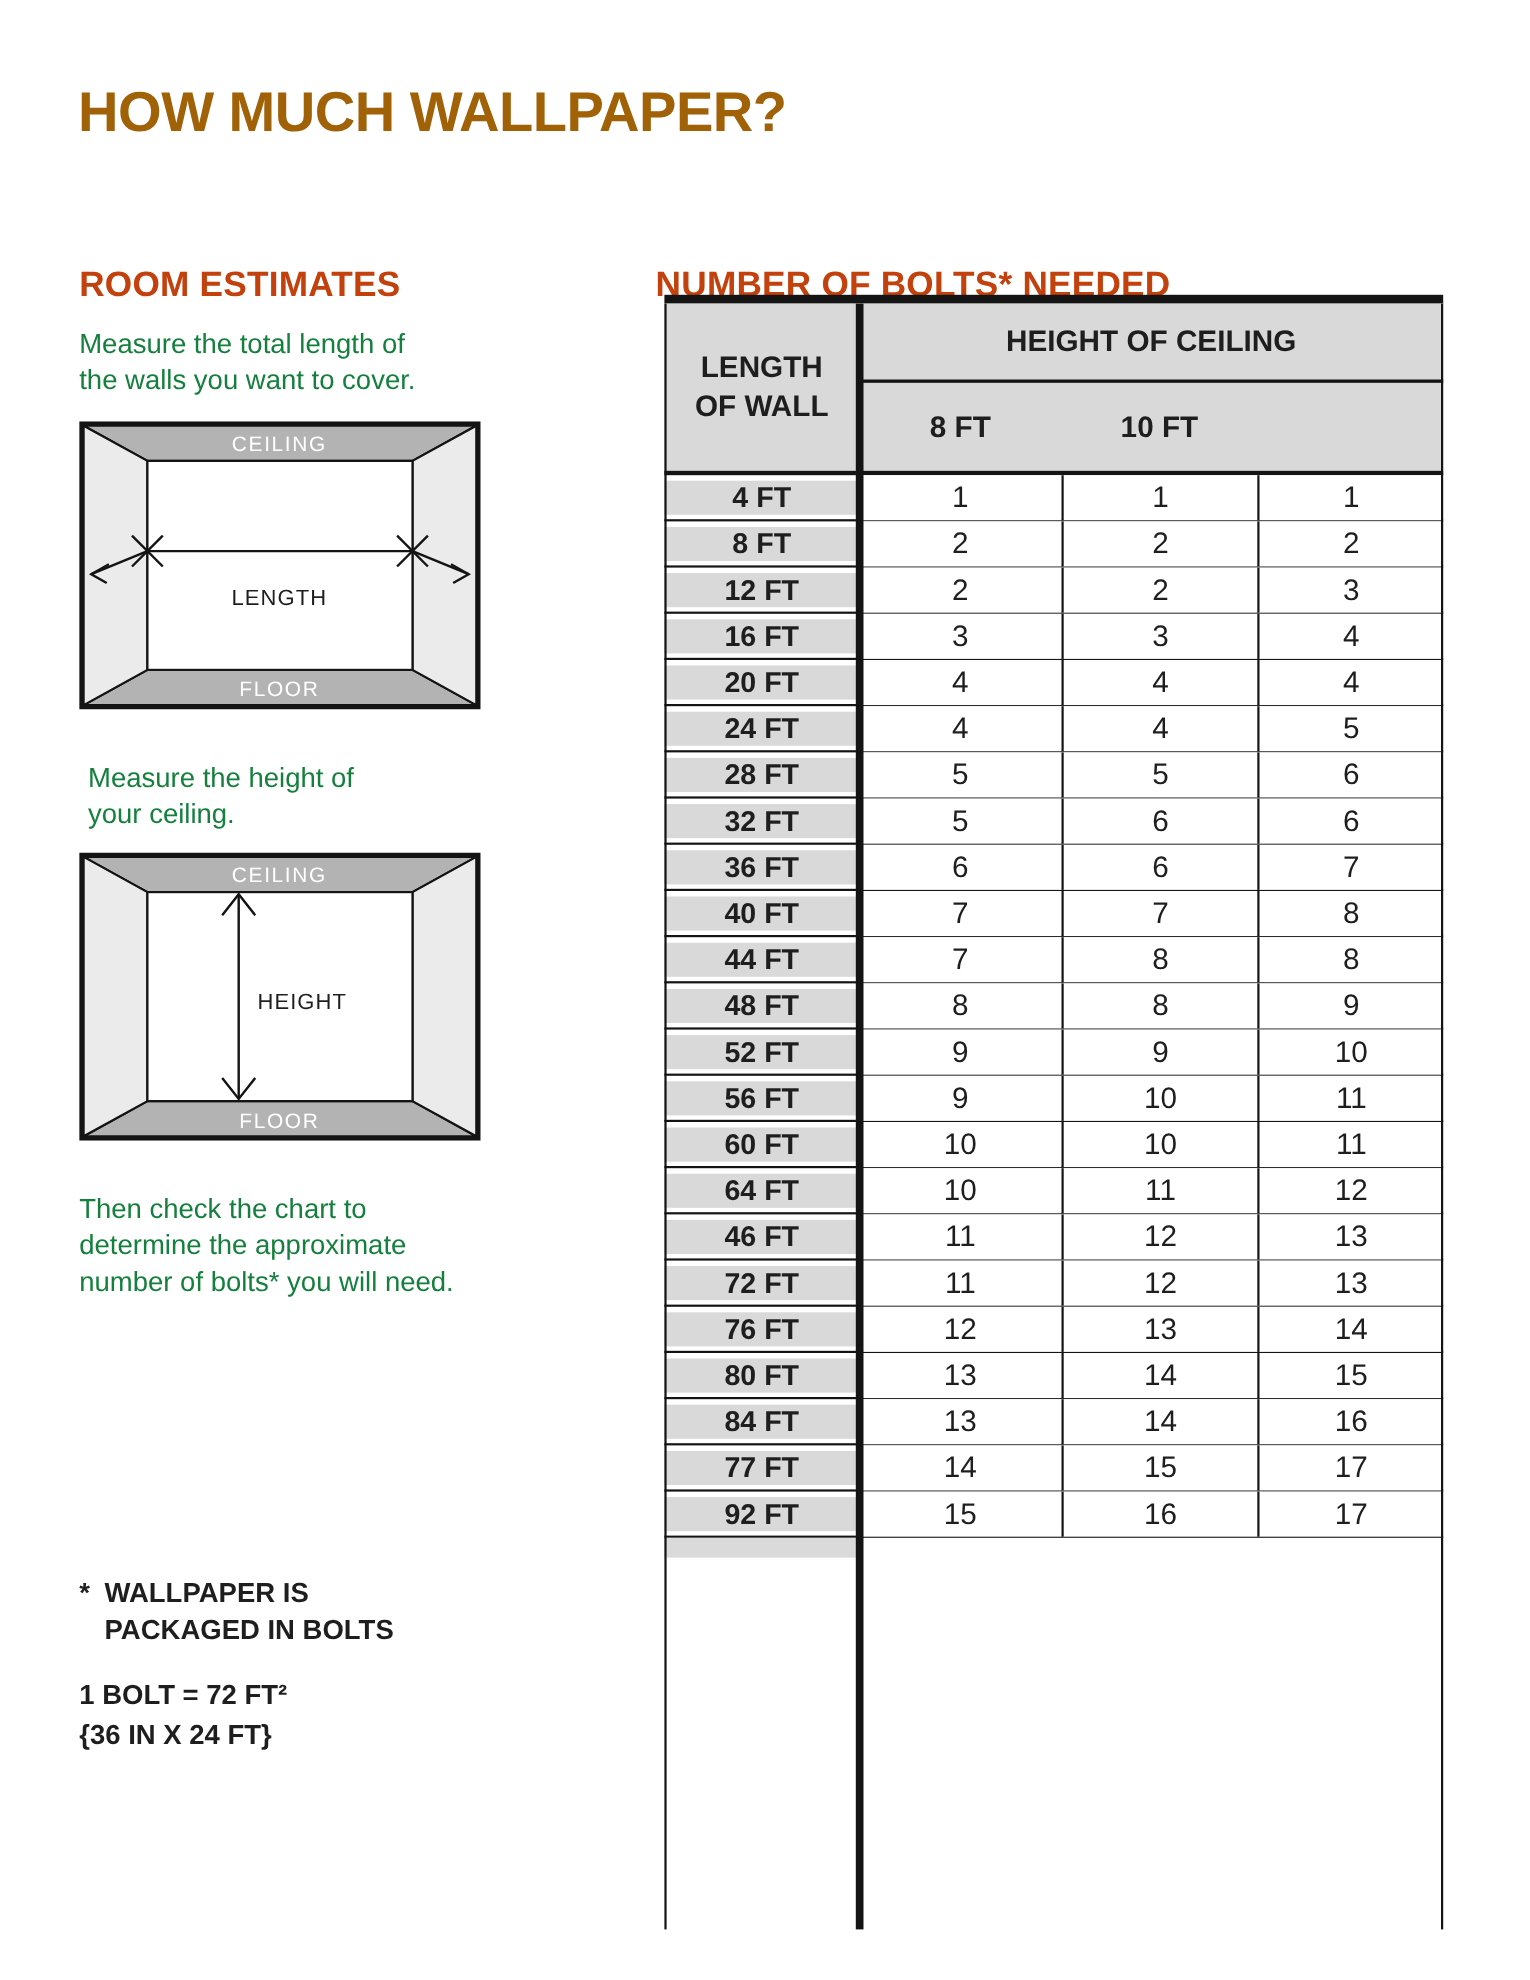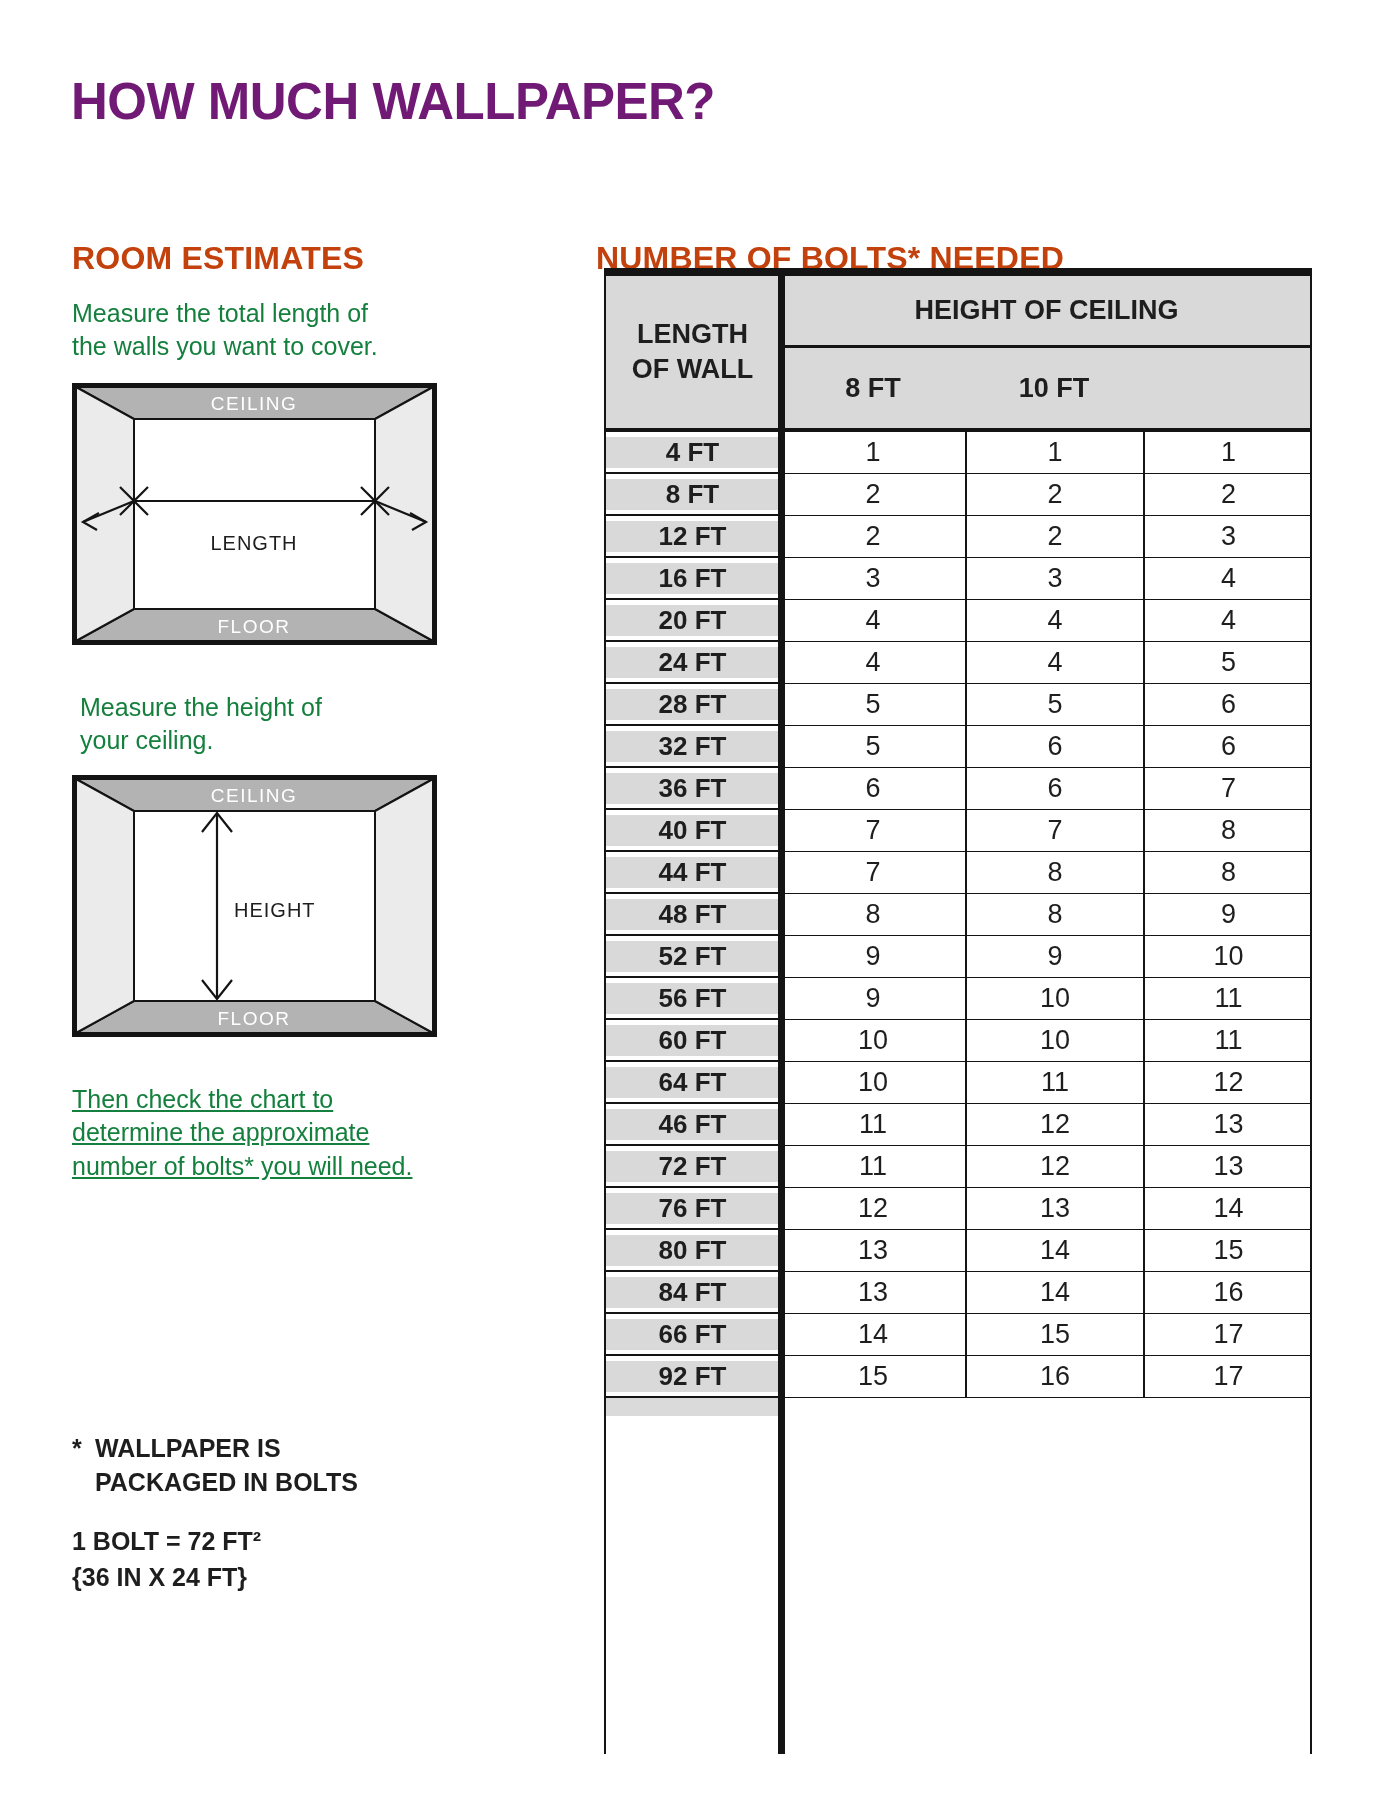--- a/index.html
+++ b/index.html
@@ -4,31 +4,31 @@
 <style>
   html,body{margin:0;padding:0;}
   body{
     width:1391px;height:1800px;position:relative;background:#ffffff;
     font-family:"Liberation Sans", sans-serif;color:#1e1e1e;overflow:hidden;
   }
   .abs{position:absolute;}
 
   
   .page-title{
-    left:71px;top:72px;font-size:51px;font-weight:bold;color:#701a75;letter-spacing:-.5px;
+    left:71px;top:72px;font-size:51px;font-weight:bold;color:#a16207;letter-spacing:-.5px;
   }
   .blue-heading{font-size:32px;font-weight:bold;color:#c2410c;letter-spacing:.2px;}
   .room-heading{left:72px;top:240px;}
   .table-heading{left:596px;top:240px;width:708px;}
 
   
   .body-text{font-size:25px;line-height:1.33;white-space:pre-line;color:#15803d;}
   .p1{left:72px;top:297px;}
   .p2{left:80px;top:691px;}
-  .p3{left:72px;top:1083px;text-decoration:underline;}
+  .p3{left:72px;top:1083px;}
 
   .footnote{left:72px;top:1432px;display:flex;font-size:25px;font-weight:bold;line-height:1.35;}
   .footnote .star{width:23px;}
   .footnote .ftext{white-space:pre-line;}
   .bolt-info{left:72px;top:1524px;font-size:25px;font-weight:bold;line-height:1.42;white-space:pre-line;}
 
   
   .diagram1{left:72px;top:383px;}
   .diagram2{left:72px;top:775px;}
   svg text{font-family:"Liberation Sans", sans-serif;}
@@ -319,21 +319,21 @@
       <div class="t-row">
         <div class="t-label-cell">
           <div class="t-label-bg">84 FT</div>
         </div>
         <div class="t-cell">13</div>
         <div class="t-cell b">14</div>
         <div class="t-cell b">16</div>
       </div>
       <div class="t-row">
         <div class="t-label-cell">
-          <div class="t-label-bg">66 FT</div>
+          <div class="t-label-bg">77 FT</div>
         </div>
         <div class="t-cell">14</div>
         <div class="t-cell b">15</div>
         <div class="t-cell b">17</div>
       </div>
       <div class="t-row">
         <div class="t-label-cell">
           <div class="t-label-bg">92 FT</div>
         </div>
         <div class="t-cell">15</div>

